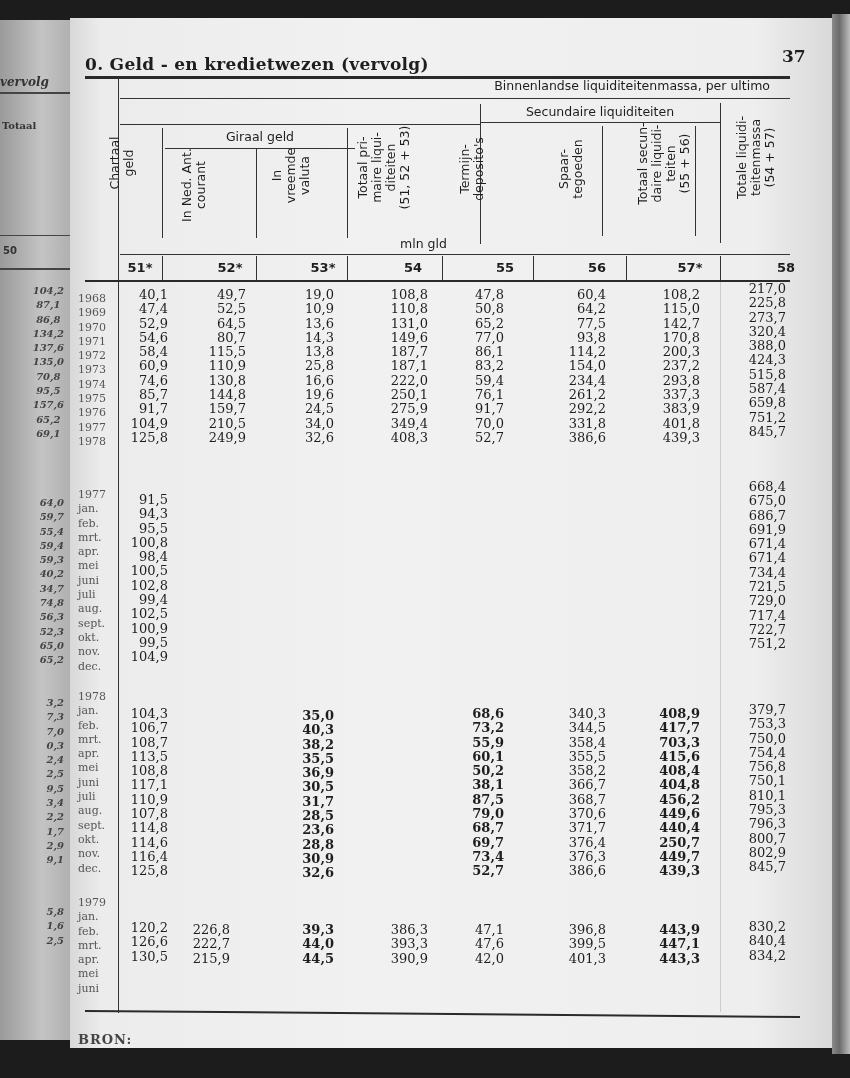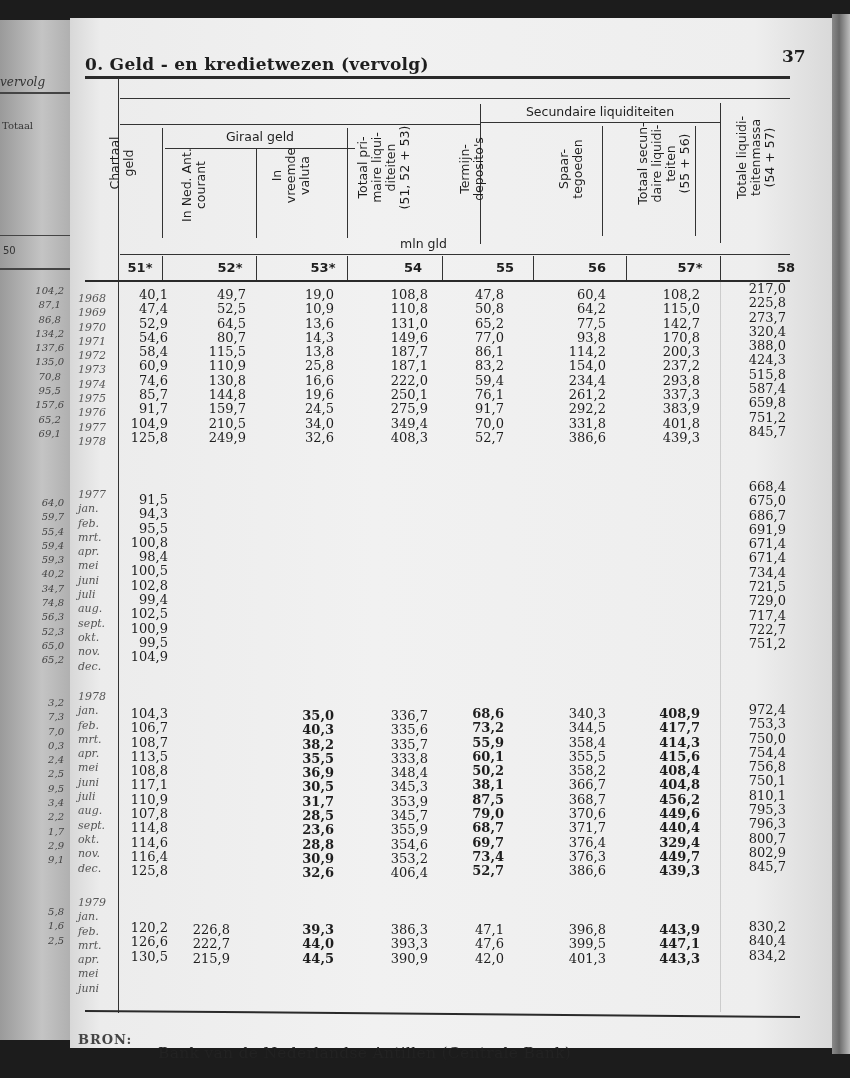--- a/index.html
+++ b/index.html
@@ -6,20 +6,21 @@
   body {
     width:850px; height:1078px; overflow:hidden; position:relative;
     background:#1c1c1c;
     font-family:"DejaVu Serif", serif;
     color:#1e1e1e;
   }
   .left-page {
     position:absolute; left:0; top:20px; width:70px; height:1020px;
     background:linear-gradient(90deg,#9a9a9a 0%,#c4c4c4 60%,#b0b0b0 100%);
     overflow:hidden;
+    font-weight:bold;
   }
   .left-page .lp-title { position:absolute; left:0; top:55px; font-size:12px; font-style:italic; color:#333; }
   .left-page .lp-rule { position:absolute; left:0; width:70px; height:2px; background:#444; }
   .left-page .lp-total { position:absolute; left:2px; top:100px; font-size:10px; color:#333; }
   .left-page .lp-col { position:absolute; left:3px; top:225px; font-size:10px; color:#333; font-family:"DejaVu Sans", sans-serif; }
   .left-page .lp-vals { position:absolute; right:6px; font-size:10px; line-height:14.3px; text-align:center; color:#444; font-style:italic; }
   .page {
     position:absolute; left:70px; top:18px; width:762px; height:1030px;
     background:linear-gradient(90deg,#d8d8d8 0%,#ececec 4%,#f1f1f1 40%,#eeeeee 90%,#d9d9d9 100%);
   }
@@ -32,21 +33,21 @@
   .thick-rule { position:absolute; height:3px; background:#2a2a2a; }
   .thin-rule { position:absolute; height:1px; background:#333; }
   .vline { position:absolute; width:1px; background:#333; }
   .hdr { position:absolute; font-family:"DejaVu Sans", sans-serif; font-size:12.5px; text-align:center; white-space:nowrap; }
   .rot {
     position:absolute; font-family:"DejaVu Sans", sans-serif; font-size:12.5px;
     transform:rotate(-90deg); transform-origin:left top; text-align:center;
     line-height:14px; white-space:pre;
   }
   .colnum { position:absolute; top:242px; font-family:"DejaVu Sans", sans-serif; font-size:13px; font-weight:bold; text-align:center; width:60px; }
-  .rowlabel { position:absolute; left:8px; font-size:11px; font-style:italic; color:#555; line-height:14.3px; }
+  .rowlabel { position:absolute; left:8px; font-size:11px; color:#555; line-height:14.3px; }
   .col { position:absolute; font-size:13px; line-height:14.3px; text-align:right; }
   .col div { height:14.3px; }
   .bron-label { position:absolute; left:8px; top:1014px; font-size:13px; font-weight:bold; color:#444; letter-spacing:1px; }
   .bron-text { position:absolute; left:88px; top:1026px; font-size:15.5px; color:#222; letter-spacing:0.3px; }
 </style>
 </head>
 <body>
 
 <div class="left-page">
   <div class="lp-title">vervolg</div>
@@ -103,20 +104,21 @@
     </div>
 </div>
 
 <div class="page">
   <div class="section-title">0. Geld - en kredietwezen (vervolg)</div>
   <div class="page-number">37</div>
 
   <div class="thick-rule" style="left:15px;top:58px;width:705px"></div>
   <div class="vline" style="left:48px;top:60px;height:935px"></div>
 
+  <div class="hdr" style="left:48px;top:60px;width:672px;text-align:right;padding-right:20px;box-sizing:border-box">Binnenlandse liquiditeitenmassa, per ultimo</div>
   <div class="thin-rule" style="left:50px;top:80px;width:670px"></div>
 
   <div class="hdr" style="left:420px;top:86px;width:220px">Secundaire liquiditeiten</div>
   <div class="thin-rule" style="left:50px;top:106px;width:360px"></div>
   <div class="thin-rule" style="left:410px;top:104px;width:240px"></div>
   <div class="vline" style="left:410px;top:86px;height:140px"></div>
   <div class="vline" style="left:650px;top:85px;height:140px"></div>
 
   <div class="hdr" style="left:95px;top:111px;width:190px">Giraal geld</div>
   <div class="thin-rule" style="left:95px;top:130px;width:190px"></div>
@@ -379,34 +381,20 @@
       <div>35,5</div>
       <div>36,9</div>
       <div>30,5</div>
       <div>31,7</div>
       <div>28,5</div>
       <div>23,6</div>
       <div>28,8</div>
       <div>30,9</div>
       <div>32,6</div>
     </div>
-  <div class="col" style="left:300px;width:58px;top:691px">
-      <div>336,7</div>
-      <div>335,6</div>
-      <div>335,7</div>
-      <div>333,8</div>
-      <div>348,4</div>
-      <div>345,3</div>
-      <div>353,9</div>
-      <div>345,7</div>
-      <div>355,9</div>
-      <div>354,6</div>
-      <div>353,2</div>
-      <div>406,4</div>
-    </div>
   <div class="col" style="left:392px;width:42px;top:689px;font-weight:bold">
       <div>68,6</div>
       <div>73,2</div>
       <div>55,9</div>
       <div>60,1</div>
       <div>50,2</div>
       <div>38,1</div>
       <div>87,5</div>
       <div>79,0</div>
       <div>68,7</div>
@@ -424,33 +412,33 @@
       <div>368,7</div>
       <div>370,6</div>
       <div>371,7</div>
       <div>376,4</div>
       <div>376,3</div>
       <div>386,6</div>
     </div>
   <div class="col" style="left:574px;width:56px;top:689px;font-weight:bold">
       <div>408,9</div>
       <div>417,7</div>
-      <div>414,3</div>
+      <div>703,3</div>
       <div>415,6</div>
       <div>408,4</div>
       <div>404,8</div>
       <div>456,2</div>
       <div>449,6</div>
       <div>440,4</div>
-      <div>329,4</div>
+      <div>250,7</div>
       <div>449,7</div>
       <div>439,3</div>
     </div>
   <div class="col" style="left:672px;width:44px;top:685px">
-      <div>972,4</div>
+      <div>379,7</div>
       <div>753,3</div>
       <div>750,0</div>
       <div>754,4</div>
       <div>756,8</div>
       <div>750,1</div>
       <div>810,1</div>
       <div>795,3</div>
       <div>796,3</div>
       <div>800,7</div>
       <div>802,9</div>
@@ -493,16 +481,15 @@
       <div>443,3</div>
     </div>
   <div class="col" style="left:672px;width:44px;top:902px">
       <div>830,2</div>
       <div>840,4</div>
       <div>834,2</div>
     </div>
 
   <div class="thick-rule" style="left:15px;top:995px;width:715px;height:2px;transform:rotate(0.5deg)"></div>
   <div class="bron-label">BRON:</div>
-  <div class="bron-text">Bank van de Nederlandse Antillen (Centrale Bank)</div>
 </div>
 
 <div class="right-edge"></div>
 
 </body></html>

